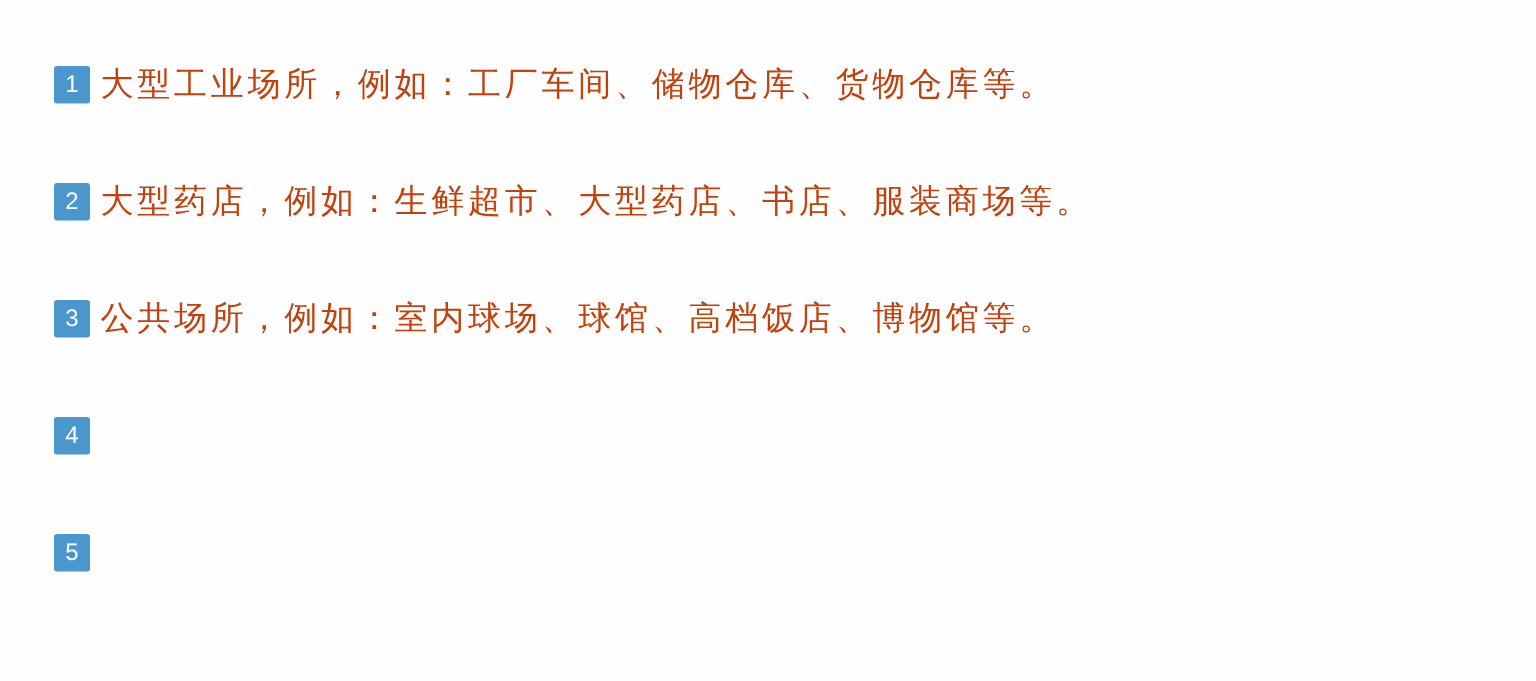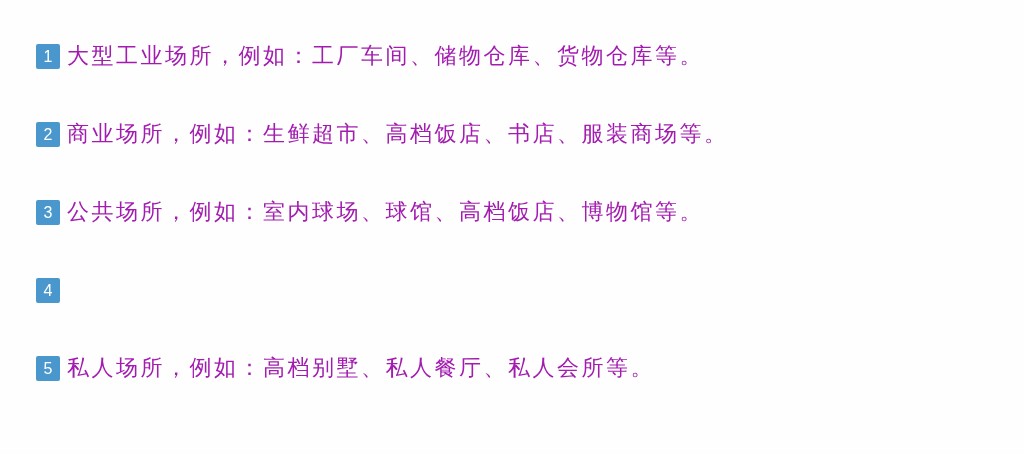--- a/index.html
+++ b/index.html
@@ -31,49 +31,48 @@
     background: #4a97ce;
     border-radius: 2px;
     color: #ffffff;
     font-size: 16px;
     line-height: 25px;
     text-align: center;
     font-weight: 400;
     margin-right: 7px;
   }
   .row-text {
-    color: #a21caf;
+    color: #c2410c;
     font-size: 22px;
     font-weight: 300;
     letter-spacing: 2.5px;
     line-height: 26px;
   }
 </style>
 </head>
 <body>
 
 <div class="list-container">
 
   <div class="list-row">
     <span class="num-badge">1</span>
     <span class="row-text">大型工业场所，例如：工厂车间、储物仓库、货物仓库等。</span>
   </div>
 
   <div class="list-row">
     <span class="num-badge">2</span>
-    <span class="row-text">商业场所，例如：生鲜超市、高档饭店、书店、服装商场等。</span>
+    <span class="row-text">大型药店，例如：生鲜超市、大型药店、书店、服装商场等。</span>
   </div>
 
   <div class="list-row">
     <span class="num-badge">3</span>
     <span class="row-text">公共场所，例如：室内球场、球馆、高档饭店、博物馆等。</span>
   </div>
 
   <div class="list-row">
     <span class="num-badge">4</span>
   </div>
 
   <div class="list-row">
     <span class="num-badge">5</span>
-    <span class="row-text">私人场所，例如：高档别墅、私人餐厅、私人会所等。</span>
   </div>
 
 </div>
 
 </body></html>

